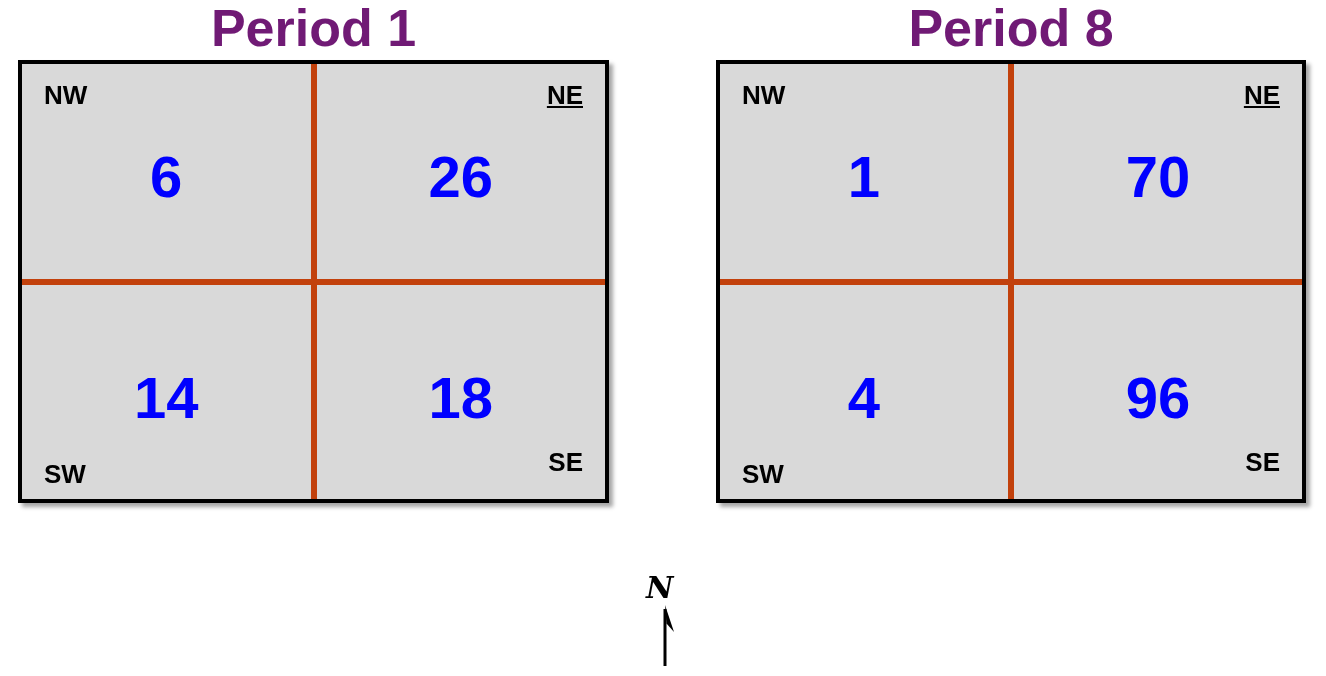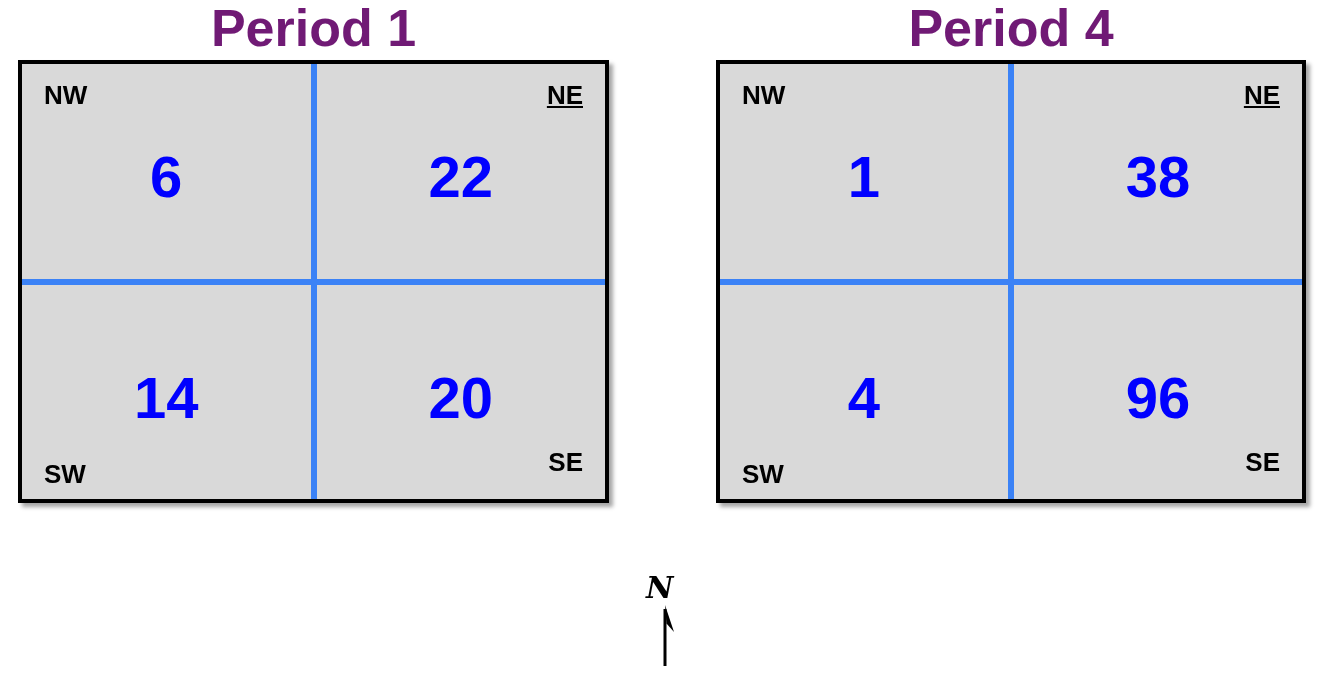--- a/index.html
+++ b/index.html
@@ -25,21 +25,21 @@
   }
   #title1 { left: 18px;  width: 591px; }
   #title2 { left: 716px; width: 590px; }
 
   .square {
     position: absolute;
     top: 60px;
     height: 443px;
     box-sizing: border-box;
     border: 4px solid #000000;
-    background: #3b82f6; 
+    background: #c2410c; 
     display: grid;
     grid-template-columns: 1fr 1fr;
     grid-template-rows: 1fr 1fr;
     gap: 6px;
     box-shadow: 4px 4px 4px rgba(0,0,0,0.35);
   }
   #square1 { left: 18px;  width: 591px; }
   #square2 { left: 716px; width: 590px; }
 
   .cell {
@@ -84,49 +84,49 @@
     fill: #000000;
   }
 </style>
 </head>
 <body>
 
 <div class="canvas">
 
   <div class="panel-title" id="title1">Period 1</div>
 
-  <div class="panel-title" id="title2">Period 4</div>
+  <div class="panel-title" id="title2">Period 8</div>
 
   <div class="square" id="square1">
     <div class="cell">
       <span class="corner-label nw">NW</span>
       <span class="qvalue">6</span>
     </div>
     <div class="cell">
       <span class="corner-label ne">NE</span>
-      <span class="qvalue">22</span>
+      <span class="qvalue">26</span>
     </div>
     <div class="cell">
       <span class="corner-label sw">SW</span>
       <span class="qvalue">14</span>
     </div>
     <div class="cell">
       <span class="corner-label se">SE</span>
-      <span class="qvalue">20</span>
+      <span class="qvalue">18</span>
     </div>
   </div>
 
   <div class="square" id="square2">
     <div class="cell">
       <span class="corner-label nw">NW</span>
       <span class="qvalue">1</span>
     </div>
     <div class="cell">
       <span class="corner-label ne">NE</span>
-      <span class="qvalue">38</span>
+      <span class="qvalue">70</span>
     </div>
     <div class="cell">
       <span class="corner-label sw">SW</span>
       <span class="qvalue">4</span>
     </div>
     <div class="cell">
       <span class="corner-label se">SE</span>
       <span class="qvalue">96</span>
     </div>
   </div>

